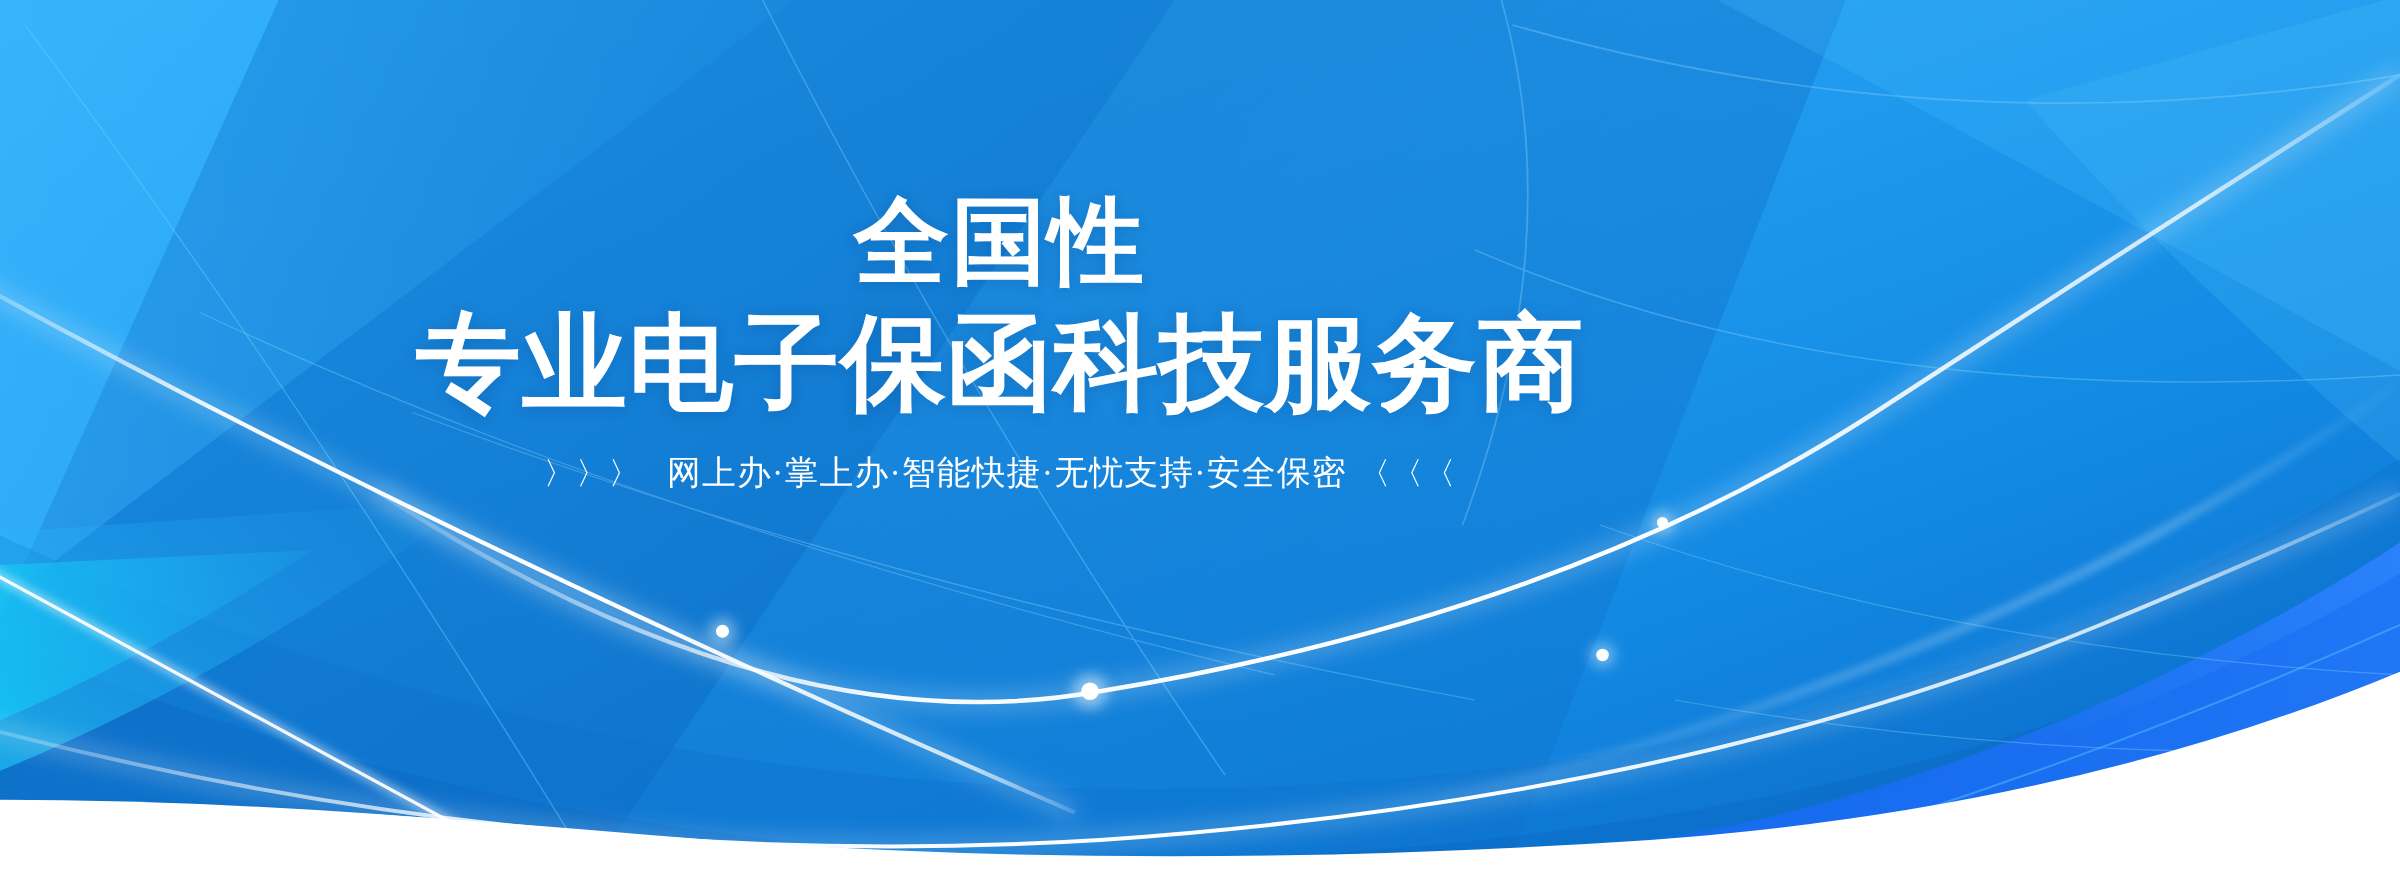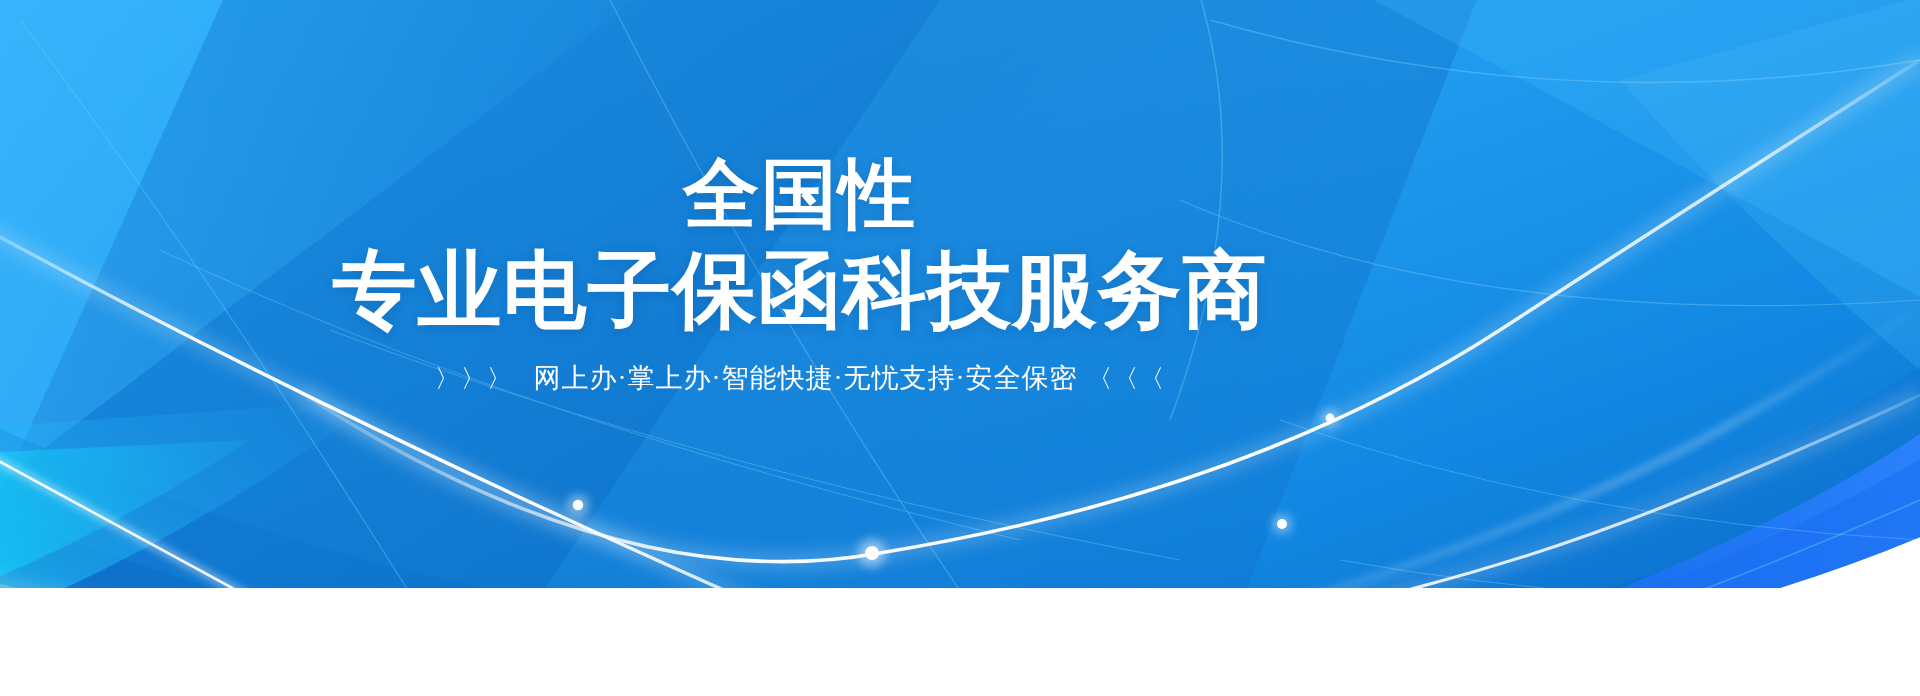--- a/index.html
+++ b/index.html
@@ -3,21 +3,21 @@
 <meta charset="utf-8">
 <style>
   html, body {
     margin: 0;
     padding: 0;
     background: #ffffff;
   }
   #banner {
     position: relative;
     width: 1920px;
-    height: 588px;
+    height: 696px;
     overflow: hidden;
     background: #4c1d95;
     font-family: "Liberation Sans", sans-serif;
   }
   #bg-svg, #deco-svg {
     position: absolute;
     top: 0; left: 0;
     width: 1920px;
     height: 696px;
     display: block;

